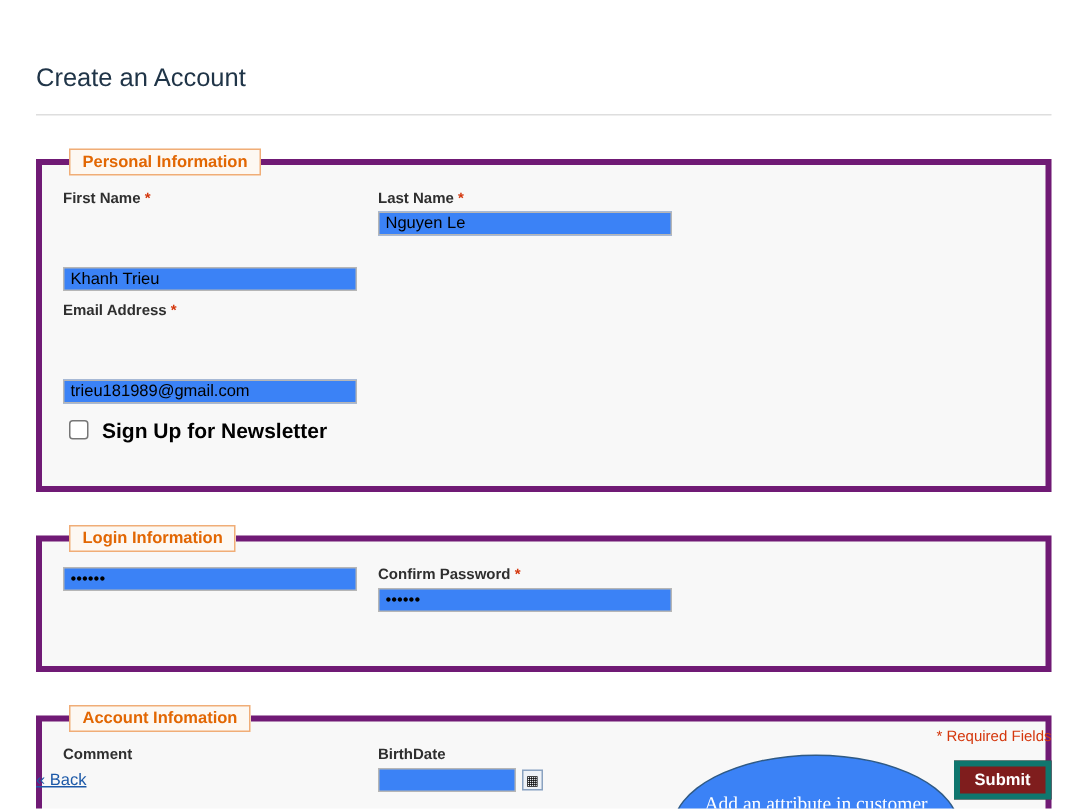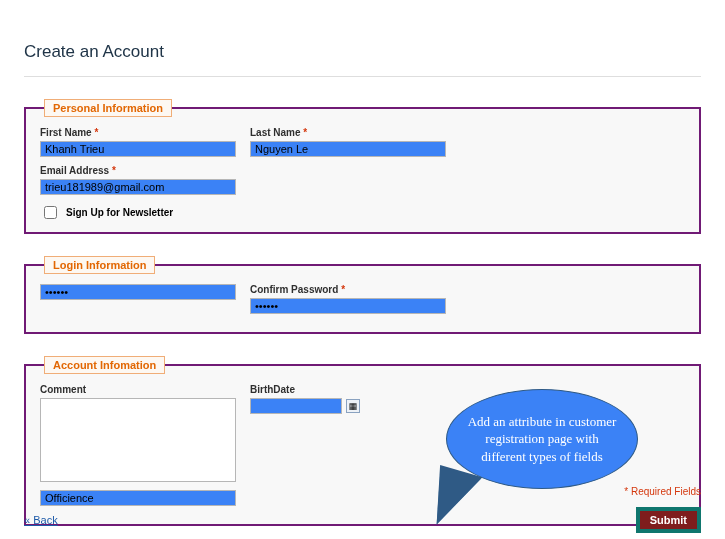--- a/index.html
+++ b/index.html
@@ -16,38 +16,38 @@
   .wrap { padding: 6px 24px 0 24px; margin-top: 36px; }
   h1 {
     font-size: 17px;
     font-weight: normal;
     color: #203548;
     margin: 0 0 6px 0;
     padding: 0 0 8px 0;
   }
   .rule { border-top: 1px solid #dedede; margin-bottom: 22px; }
   fieldset {
-    border: 2px solid #701a75;
+    border: 4px solid #701a75;
     background: #f8f8f8;
-    padding: 10px 14px 10px 14px;
+    padding: 10px 14px 28px 14px;
     margin: 0 0 22px 0;
     position: relative;
   }
   legend {
     color: #e26703;
     background: #fdf8f2;
     border: 1px solid #f0ad77;
     padding: 2px 8px;
     font-size: 11px;
     font-weight: bold;
     margin-left: 4px;
   }
   .row { display: flex; gap: 14px; margin-bottom: 8px; }
   .field { display: flex; flex-direction: column; }
-  .field.col { width: 196px; }
+  .field.col { width: 196px; gap: 37px; }
   .field.col2 { width: 196px; }
   label { font-size: 10px; color: #2f2f2f; margin-bottom: 3px; font-weight: bold; }
   label .req, .req { color: #d4370d; }
   input[type="text"], input[type="password"] {
     border: 1px solid #b6b6b6;
     height: 16px;
     padding: 2px 4px;
     font-size: 11px;
     background: #3b82f6;
   }
@@ -149,21 +149,21 @@
     <div class="row">
       <div class="field col">
         <label>
           <span>Email Address</span> <span class="req">*</span>
         </label>
         <input type="text" value="trieu181989@gmail.com" style="">
       </div>
     </div>
     <div class="newsletter">
       <input type="checkbox" style="">
-      <span style="font-weight:bold;font-size:10px;">Sign Up for Newsletter</span>
+      <span style="font-weight:bold;font-size:14px;">Sign Up for Newsletter</span>
     </div>
   </fieldset>
 
   <fieldset>
     <legend>Login Information</legend>
     <div class="row">
       <div class="field col">
         <input type="password" value="••••••" style="">
       </div>
       <div class="field col2">

